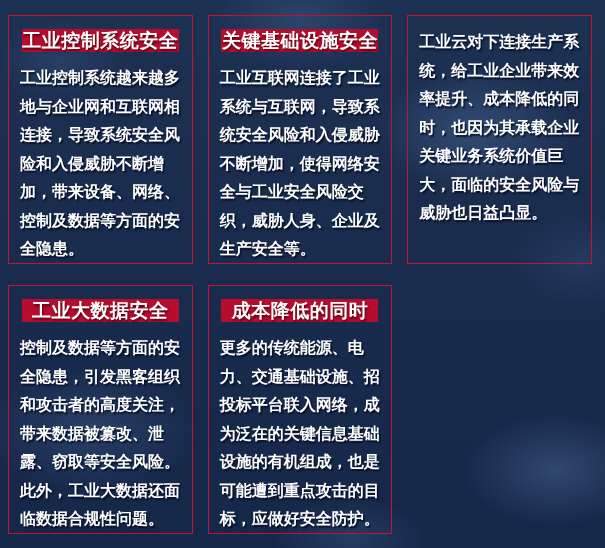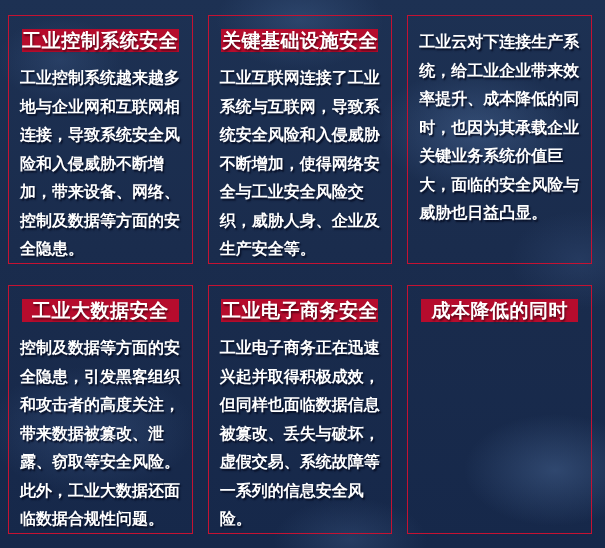--- a/index.html
+++ b/index.html
@@ -100,27 +100,22 @@
       <p>工业云对下连接生产系统，给工业企业带来效率提升、成本降低的同时，也因为其承载企业关键业务系统价值巨大，面临的安全风险与威胁也日益凸显。</p>
     </section>
 
     <section class="card">
       <div class="banner">
         <h2>工业大数据安全</h2>
       </div>
       <p>控制及数据等方面的安全隐患，引发黑客组织和攻击者的高度关注，带来数据被篡改、泄露、窃取等安全风险。此外，工业大数据还面临数据合规性问题。</p>
     </section>
 
-    <section class="card">
-      <div class="banner">
-        <h2>工业电子商务安全</h2>
-      </div>
-      <p>工业电子商务正在迅速兴起并取得积极成效，但同样也面临数据信息被篡改、丢失与破坏，虚假交易、系统故障等一系列的信息安全风险。</p>
-    </section>
 
     <section class="card">
       <div class="banner">
         <h2>成本降低的同时</h2>
       </div>
+      <p>更多的传统能源、电力、交通基础设施、招投标平台联入网络，成为泛在的关键信息基础设施的有机组成，也是可能遭到重点攻击的目标，应做好安全防护。</p>
     </section>
 
   </div>
 </div>
 
 </body></html>

